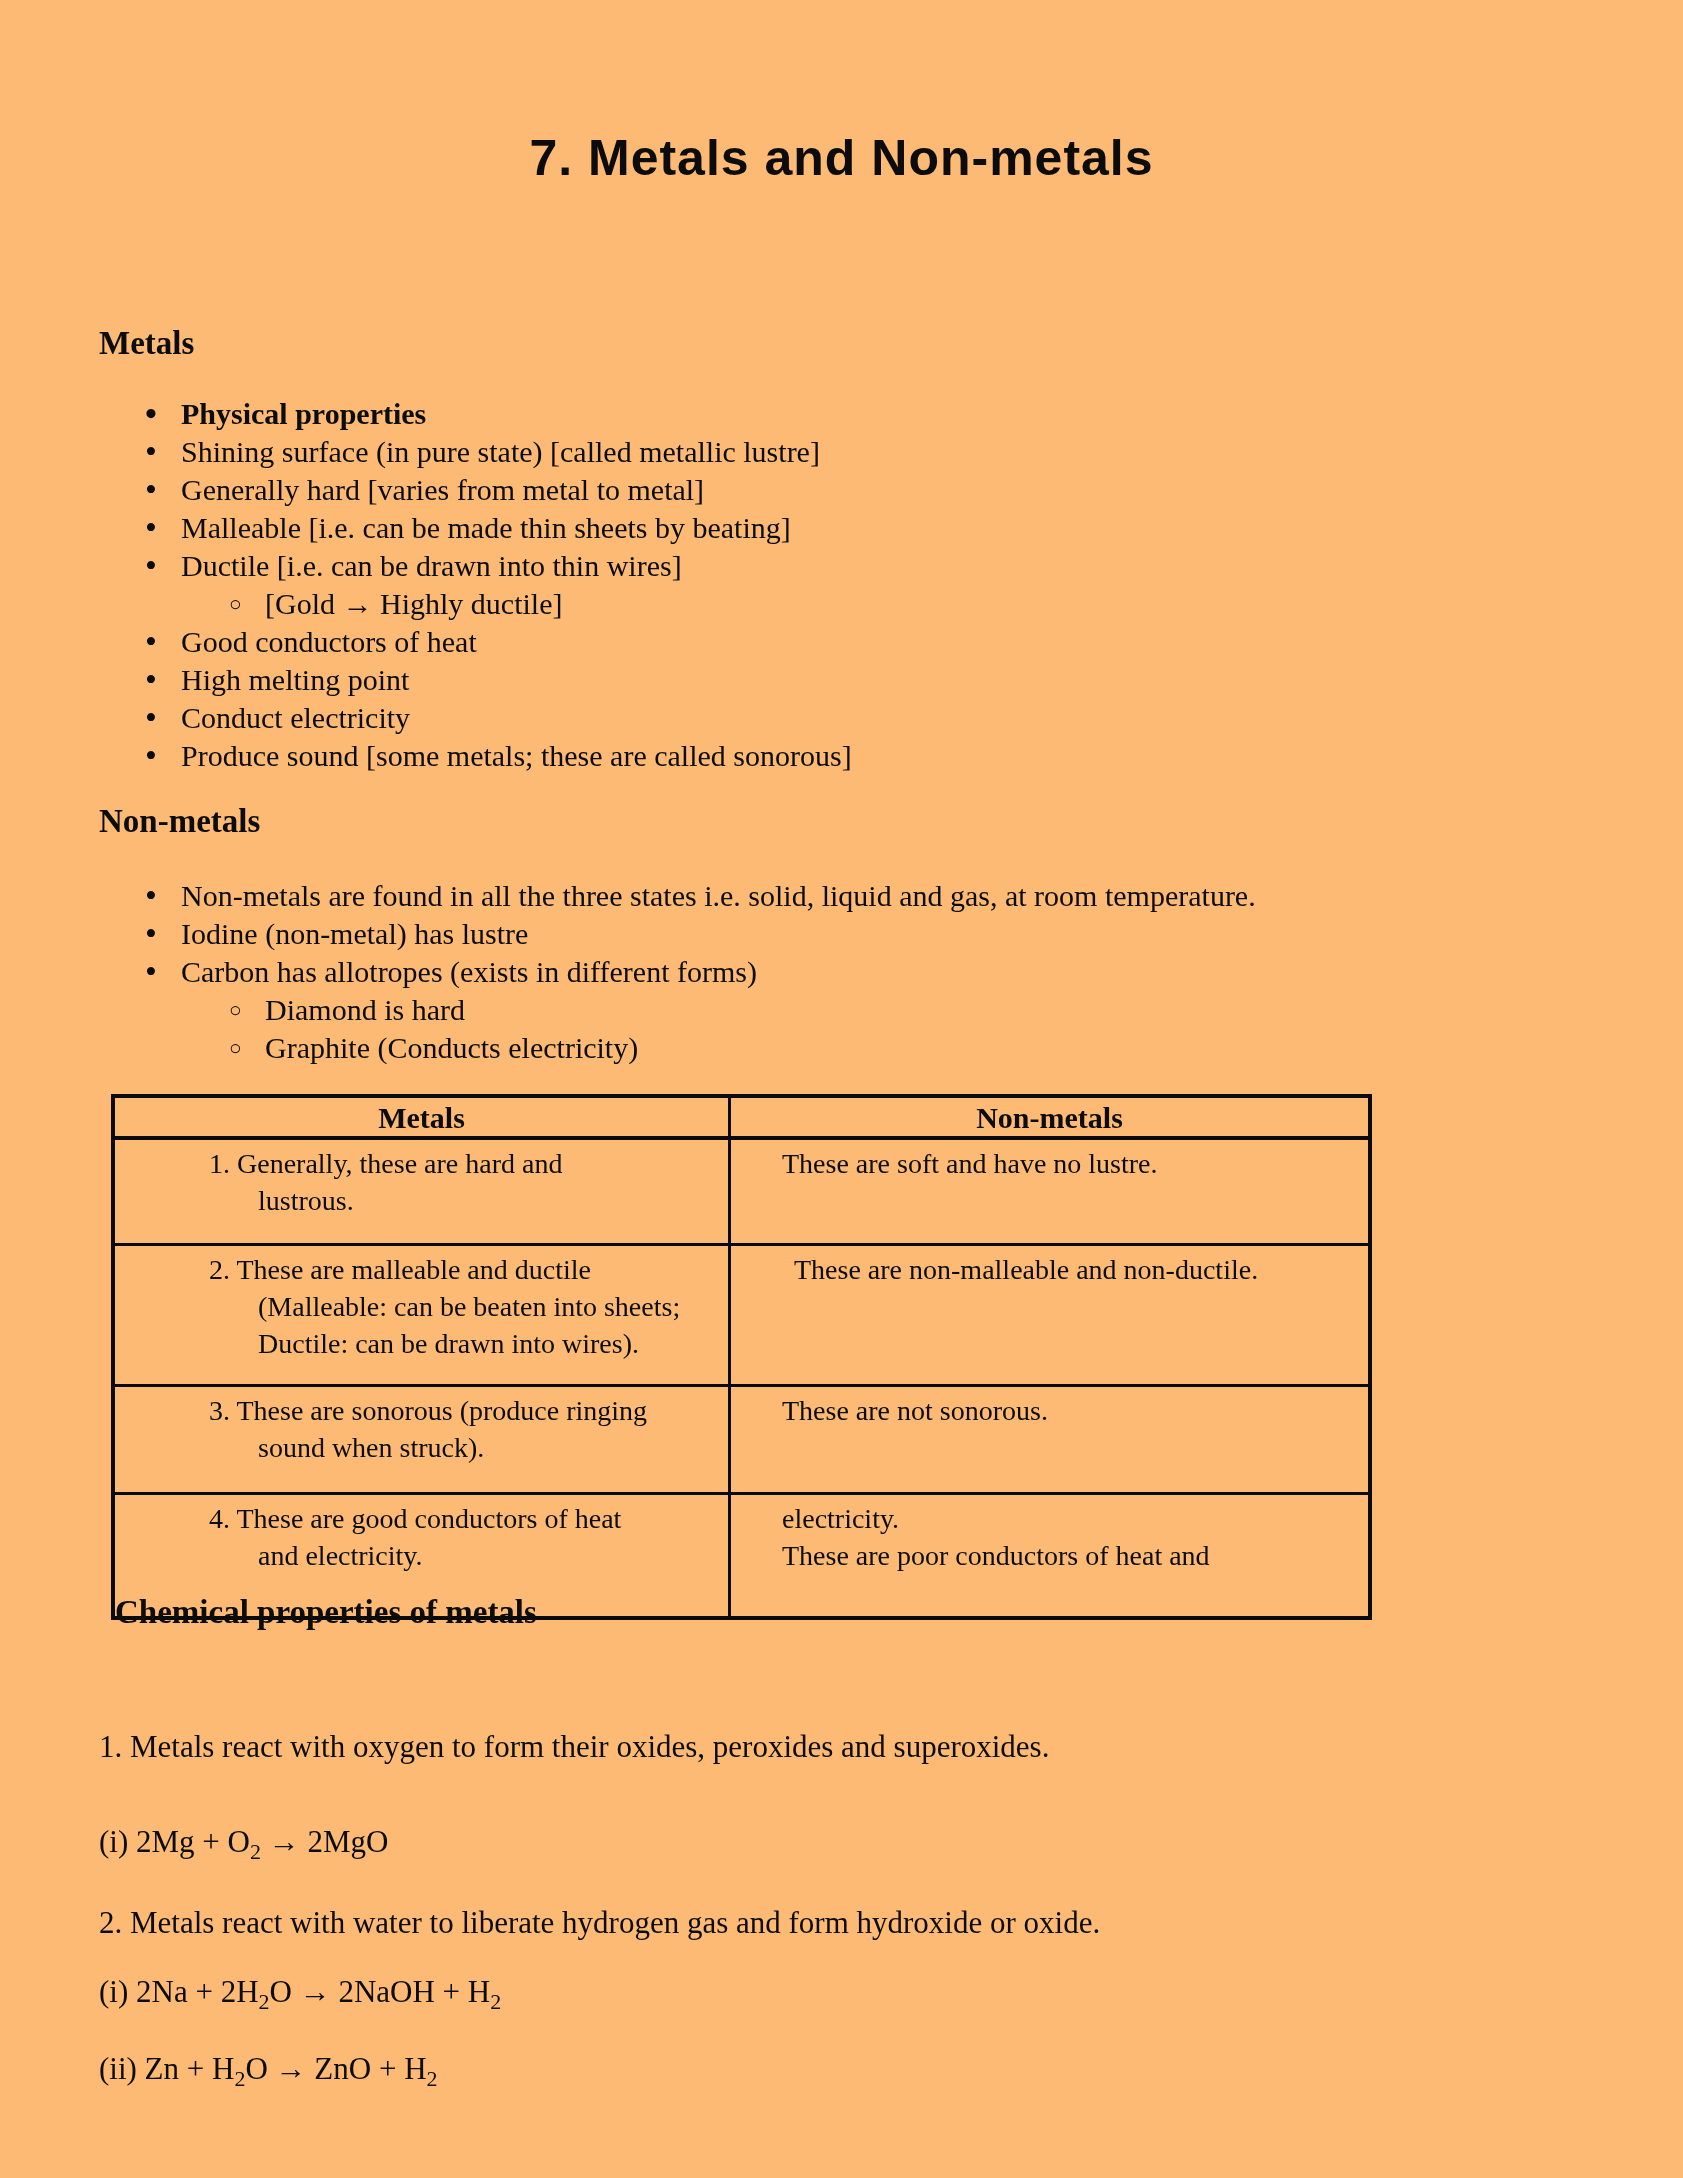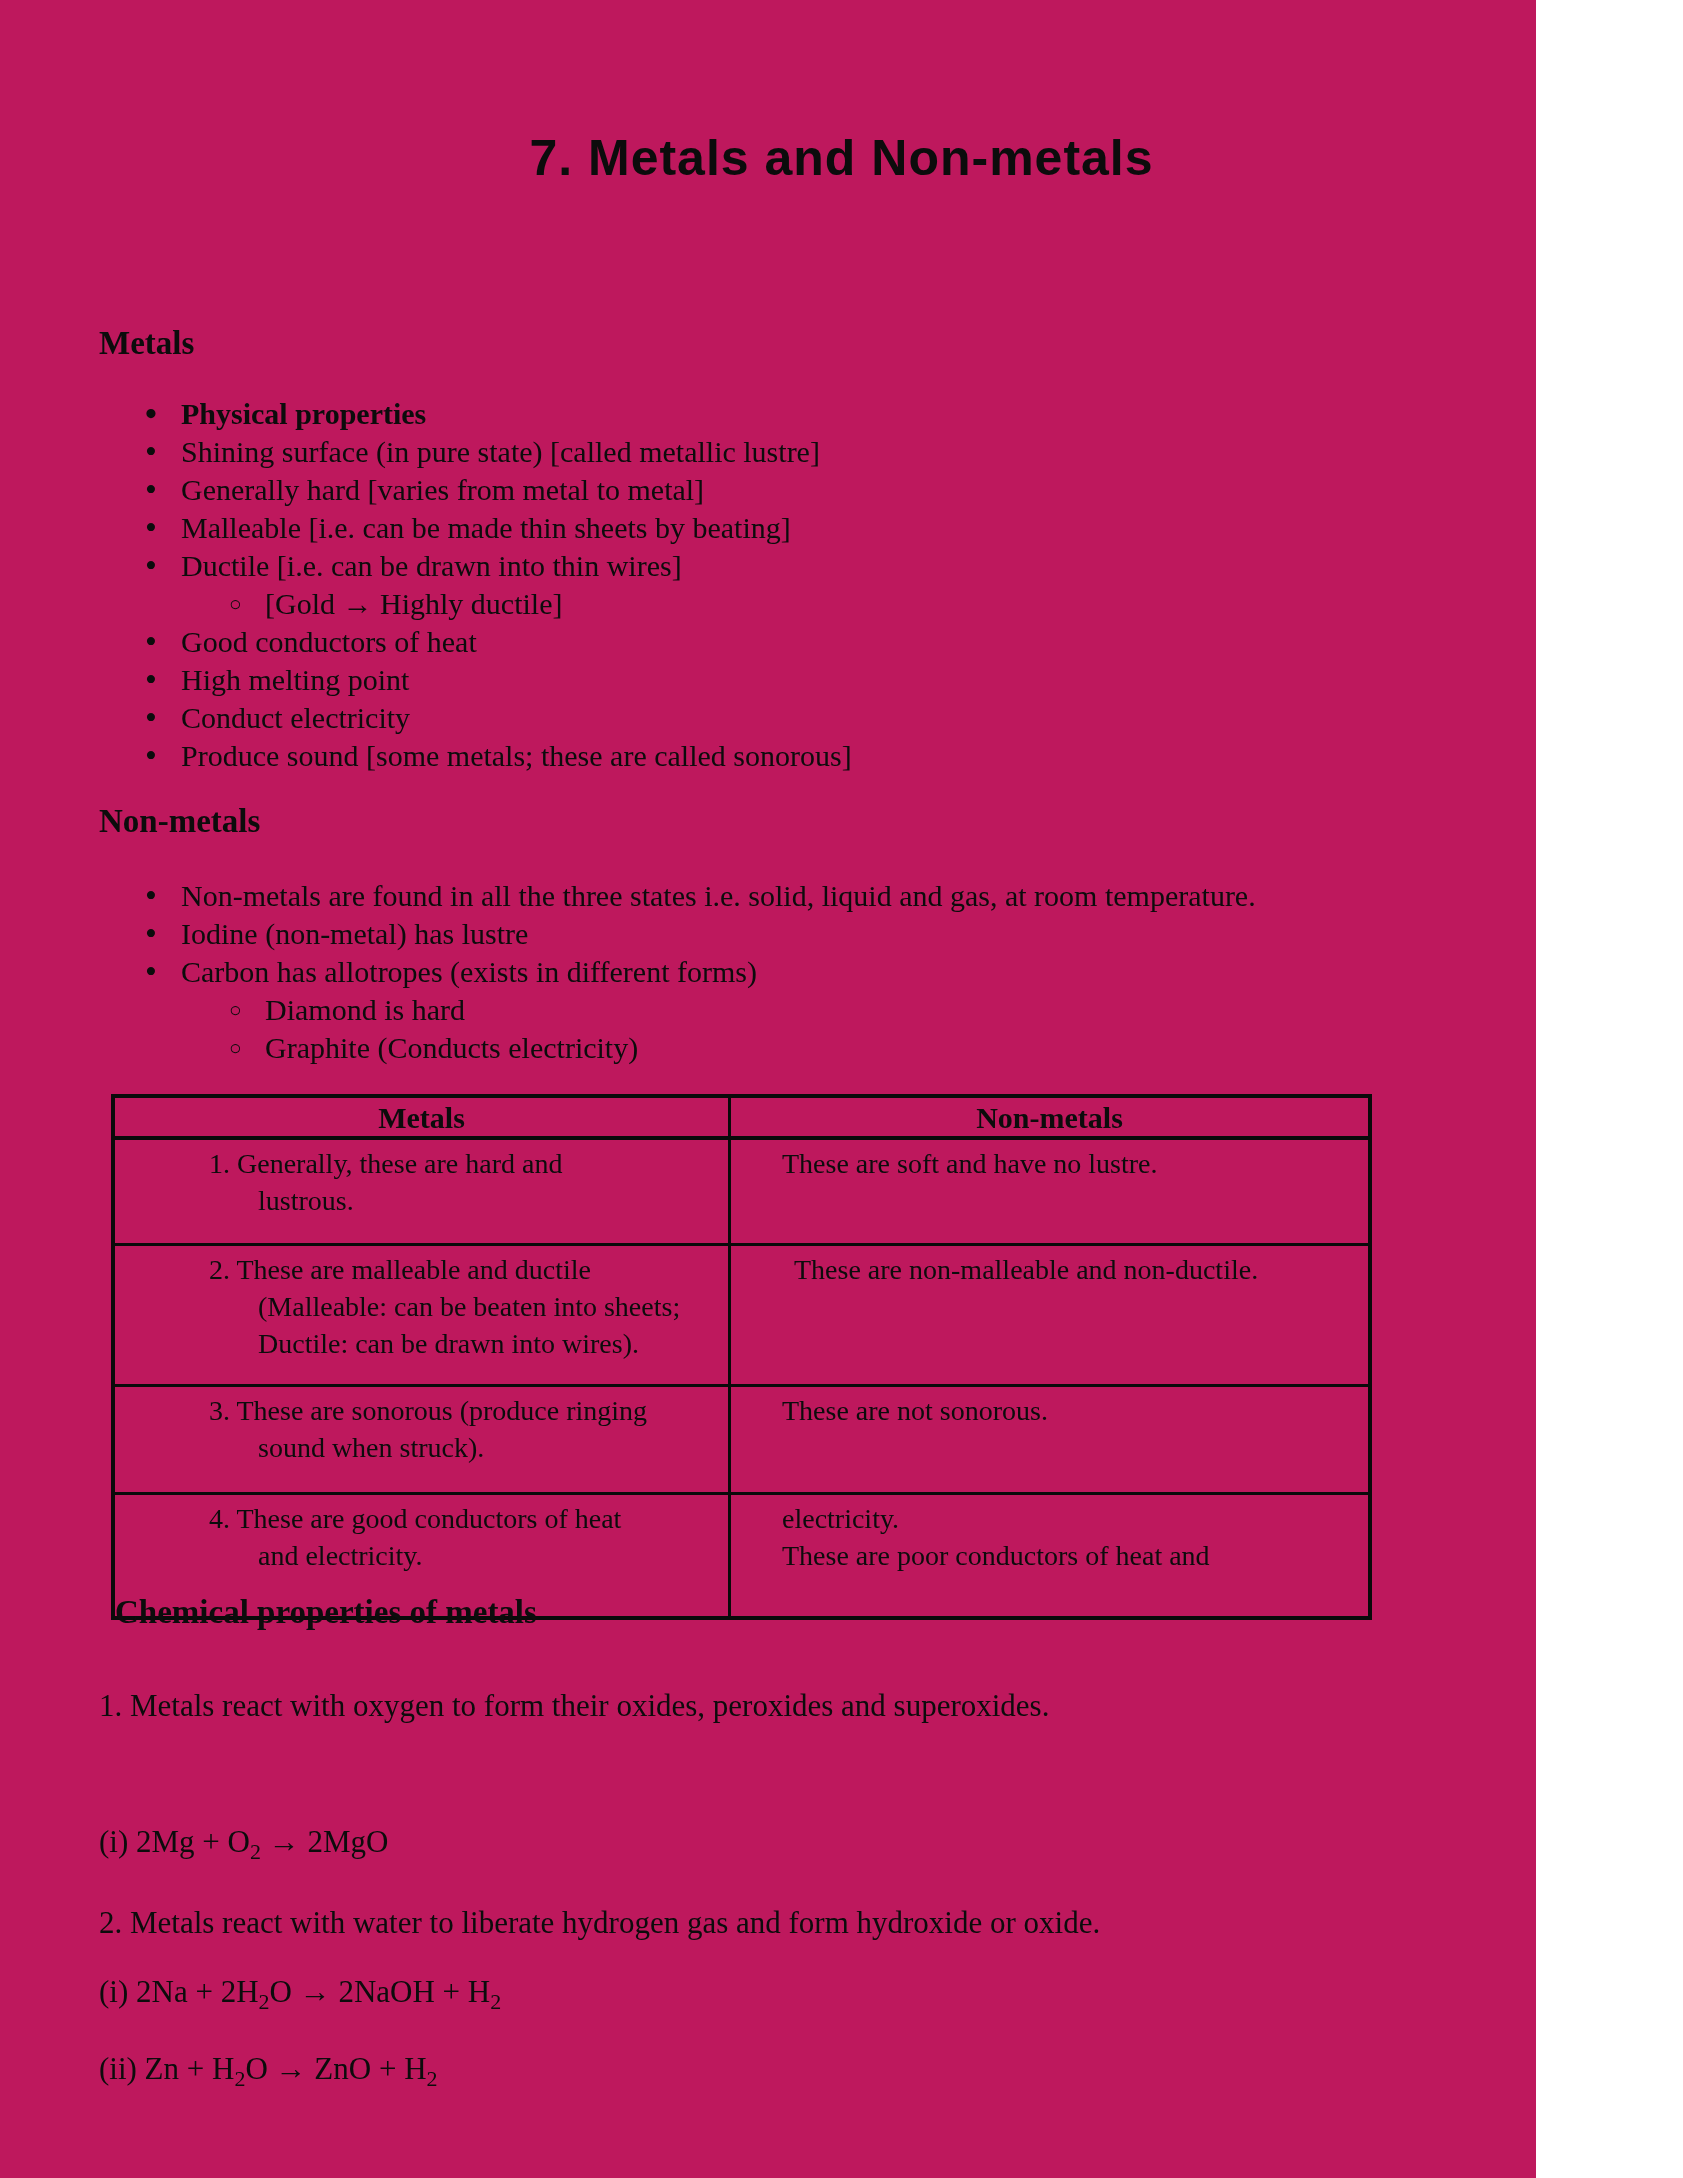--- a/index.html
+++ b/index.html
@@ -1,20 +1,20 @@
 <!DOCTYPE html>
 <html><head>
 <meta charset="utf-8">
 <style>
   html, body { margin:0; padding:0; background:#ffffff; }
   .page {
     position:relative;
-    width:1536px;
+    width:1683px;
     height:2178px;
-    background:#be185d;
+    background:#fdba74;
     font-family:"Liberation Serif", serif;
     color:#0c0c0c;
     overflow:hidden;
   }
 
   
   .doc-title {
     position:absolute;
     top:129px; left:0; width:1683px;
     text-align:center;
@@ -109,21 +109,21 @@
   .hcell.c-right { padding-left:0; padding-right:0; padding-top:2px; }
 
   
   .para {
     position:absolute;
     left:99px;
     font-size:31px;
     line-height:40px;
     white-space:nowrap;
   }
-  .p-1  { top:1686px; }
+  .p-1  { top:1727px; }
   .eq-1 { top:1822px; }
   .p-2  { top:1903px; }
   .eq-2 { top:1972px; }
   .eq-3 { top:2049px; }
   .para .sub-seg {
     font-size:22px;
     vertical-align:-7px;
   }
 </style>
 </head>

